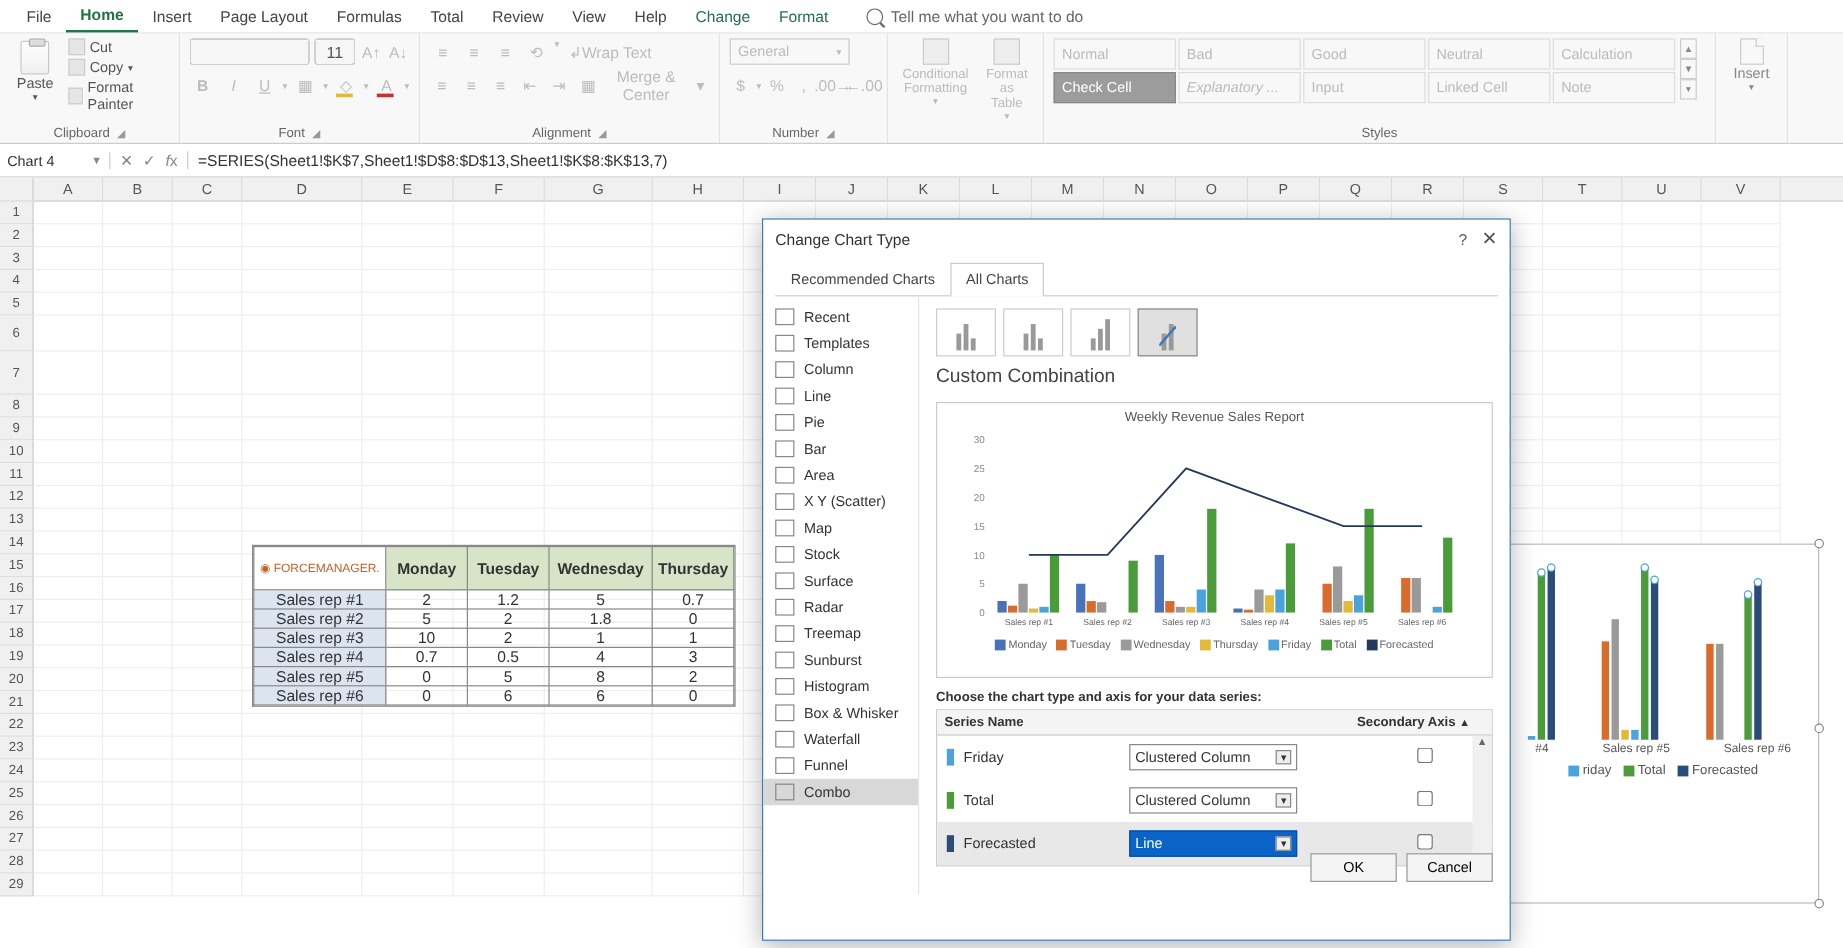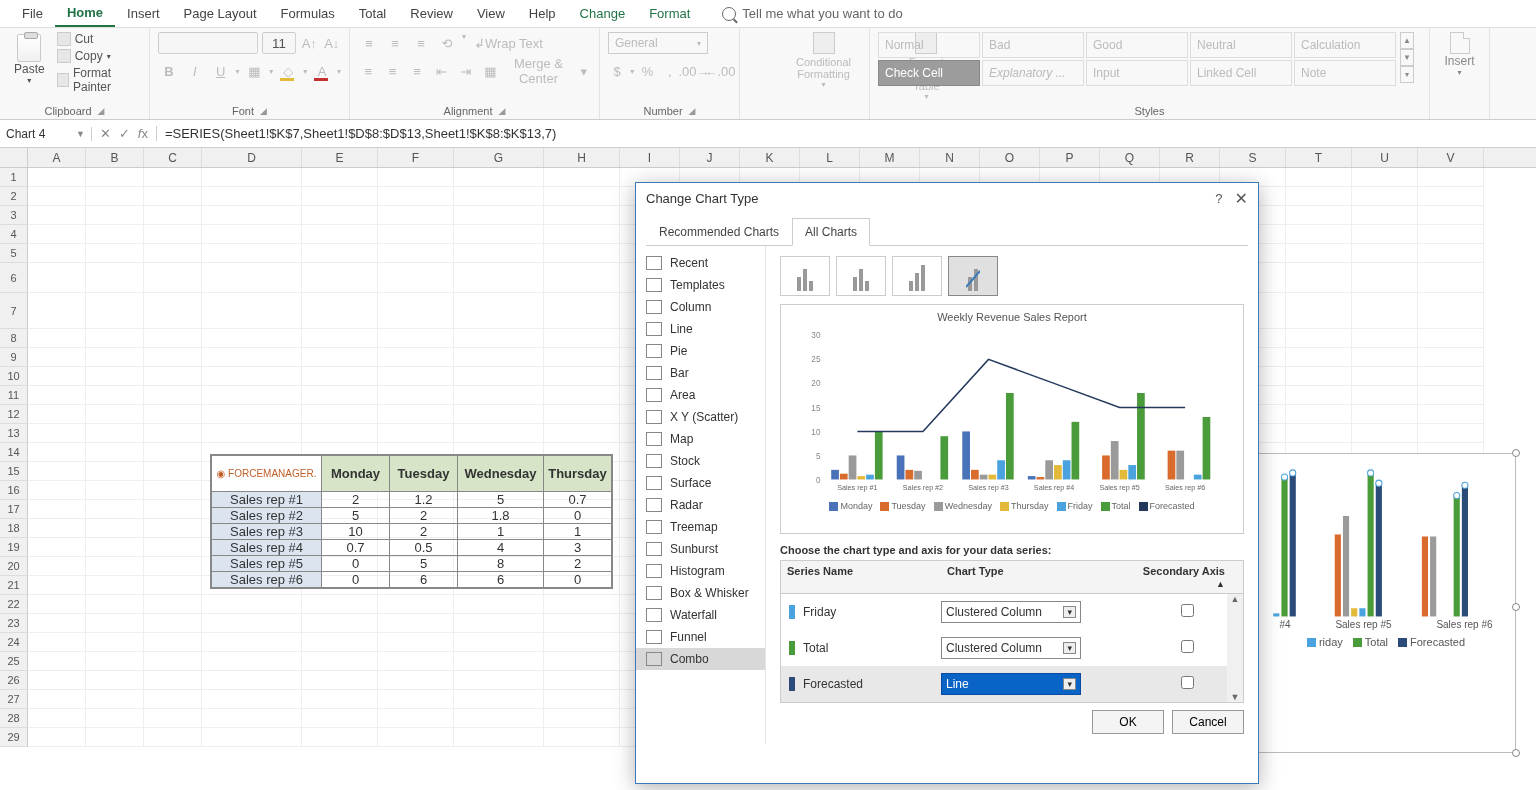--- a/index.html
+++ b/index.html
@@ -126,21 +126,21 @@
 .series-row .sec{flex:1;text-align:center;}
 .series-row .sec input{width:13px;height:13px;}
 .series-scroll{position:absolute;right:0;top:0;width:16px;height:100%;background:#f0f0f0;display:flex;flex-direction:column;justify-content:space-between;align-items:center;}
 .series-scroll div{font-size:9px;color:#666;}
 
 .dlg-buttons{position:absolute;bottom:10px;right:14px;display:flex;gap:8px;}
 .dlg-buttons button{width:72px;height:24px;font-size:12px;border:1px solid #999;background:#f4f4f4;}
 
 .disabled{color:#bcbcbc !important;}
 
-.cond-big{display:flex;flex-direction:column;align-items:center;color:#bbb;font-size:11px;text-align:center;padding:0 4px;margin-left:44px;}
+.cond-big{display:flex;flex-direction:column;align-items:center;color:#bbb;font-size:11px;text-align:center;padding:0 4px;}
 .cond-big .icn{width:22px;height:22px;background:#eee;border:1px solid #ccc;margin-bottom:2px;}
 
 
 .mini-chart{height:165px;padding:0 6px;position:relative;}
 .mini-chart svg{width:100%;height:100%;}
 .mini-xlabels{display:flex;justify-content:space-around;font-size:10px;color:#555;}
 </style>
 </head>
 <body>
 
@@ -1308,20 +1308,21 @@
             <div class="bar" style="height:26px"></div>
           </div>
         <div class="subtype sel">
             <div class="bar" style="height:14px"></div>
             <div class="bar" style="height:22px"></div>
             <svg width="14" height="26" style="position:absolute">
               <line x1="0" y1="22" x2="14" y2="6" stroke="#3a7ab8" stroke-width="2"></line>
             </svg>
           </div>
       </div>
+      <div class="sub-title">Custom Combination</div>
 
       <div class="preview">
         <div class="ptitle">Weekly Revenue Sales Report</div>
         <svg viewBox="0 0 420 170" id="previewsvg">
             <text x="24" y="155" font-size="8" text-anchor="end" fill="#888">0</text>
             <text x="24" y="131.66666666666666" font-size="8" text-anchor="end" fill="#888">5</text>
             <text x="24" y="108.33333333333334" font-size="8" text-anchor="end" fill="#888">10</text>
             <text x="24" y="85" font-size="8" text-anchor="end" fill="#888">15</text>
             <text x="24" y="61.66666666666667" font-size="8" text-anchor="end" fill="#888">20</text>
             <text x="24" y="38.33333333333333" font-size="8" text-anchor="end" fill="#888">25</text>
@@ -1378,21 +1379,20 @@
             <span><span class="sq" style="background:#4aa3df"></span>Friday</span>
             <span><span class="sq" style="background:#4a9b3a"></span>Total</span>
             <span><span class="sq" style="background:#25395c"></span>Forecasted</span>
           </div>
       </div>
 
       <div class="series-hdr">Choose the chart type and axis for your data series:</div>
       <div class="series-grid">
         <div class="series-head">
           <div style="width:160px">Series Name</div>
-          <div style="width:190px">Chart Type</div>
           <div style="flex:1;text-align:right;padding-right:18px"><span>Secondary Axis</span> <span style="font-size:9px">▲</span></div>
         </div>
         <div class="series-rows" id="seriesrows">
           <div class="series-row">
               <div class="sname">
                 <span class="chip" style="background:#4aa3df"></span>
                 <span>Friday</span>
               </div>
     <div class="ctype">
                 <div class="combo-sel" style="display:flex;align-items:center;justify-content:space-between;padding:0 4px">

